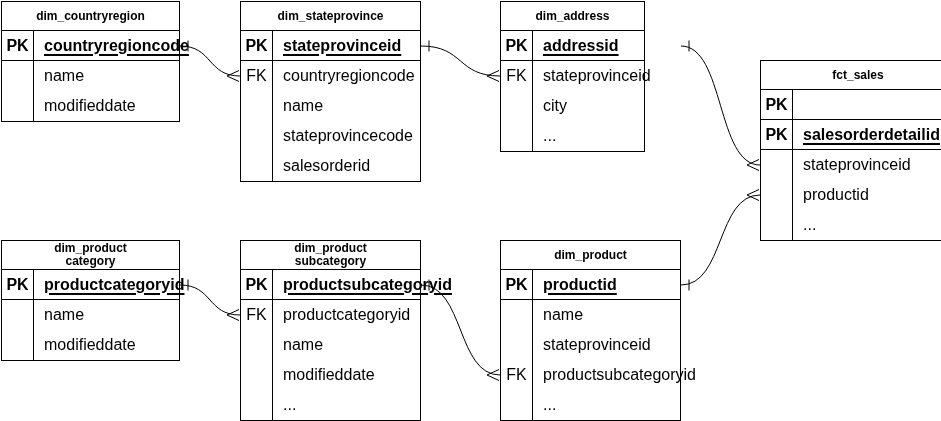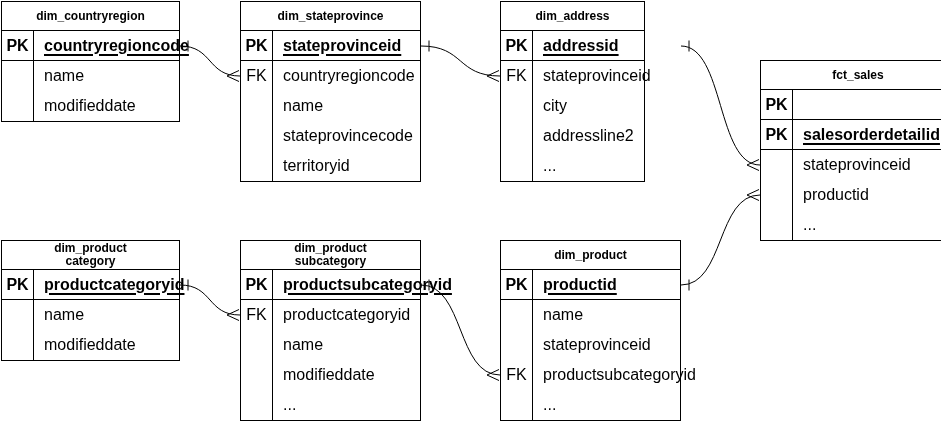--- a/index.html
+++ b/index.html
@@ -129,40 +129,36 @@
         <div class="t-row bodyrow">
           <div class="t-cell-key"></div>
           <div class="t-cell-name">name</div>
         </div>
         <div class="t-row bodyrow">
           <div class="t-cell-key"></div>
           <div class="t-cell-name">stateprovincecode</div>
         </div>
         <div class="t-row bodyrow">
           <div class="t-cell-key"></div>
-          <div class="t-cell-name">territoryid</div>
+          <div class="t-cell-name">salesorderid</div>
         </div>
       </div>
       <div class="table" style="left: 500px; top: 1px; width: 145px;">
         <div class="t-title">dim_address</div>
         <div class="t-row keyrow">
           <div class="t-cell-key">PK</div>
           <div class="t-cell-name">addressid</div>
         </div>
         <div class="t-row bodyrow">
           <div class="t-cell-key">FK</div>
           <div class="t-cell-name">stateprovinceid</div>
         </div>
         <div class="t-row bodyrow">
           <div class="t-cell-key"></div>
           <div class="t-cell-name">city</div>
-        </div>
-        <div class="t-row bodyrow">
-          <div class="t-cell-key"></div>
-          <div class="t-cell-name">addressline2</div>
         </div>
         <div class="t-row bodyrow">
           <div class="t-cell-key"></div>
           <div class="t-cell-name">...</div>
         </div>
       </div>
       <div class="table" style="left: 760px; top: 60px; width: 196px;">
         <div class="t-title">fct_sales</div>
         <div class="t-row keyrow">
           <div class="t-cell-key">PK</div>

